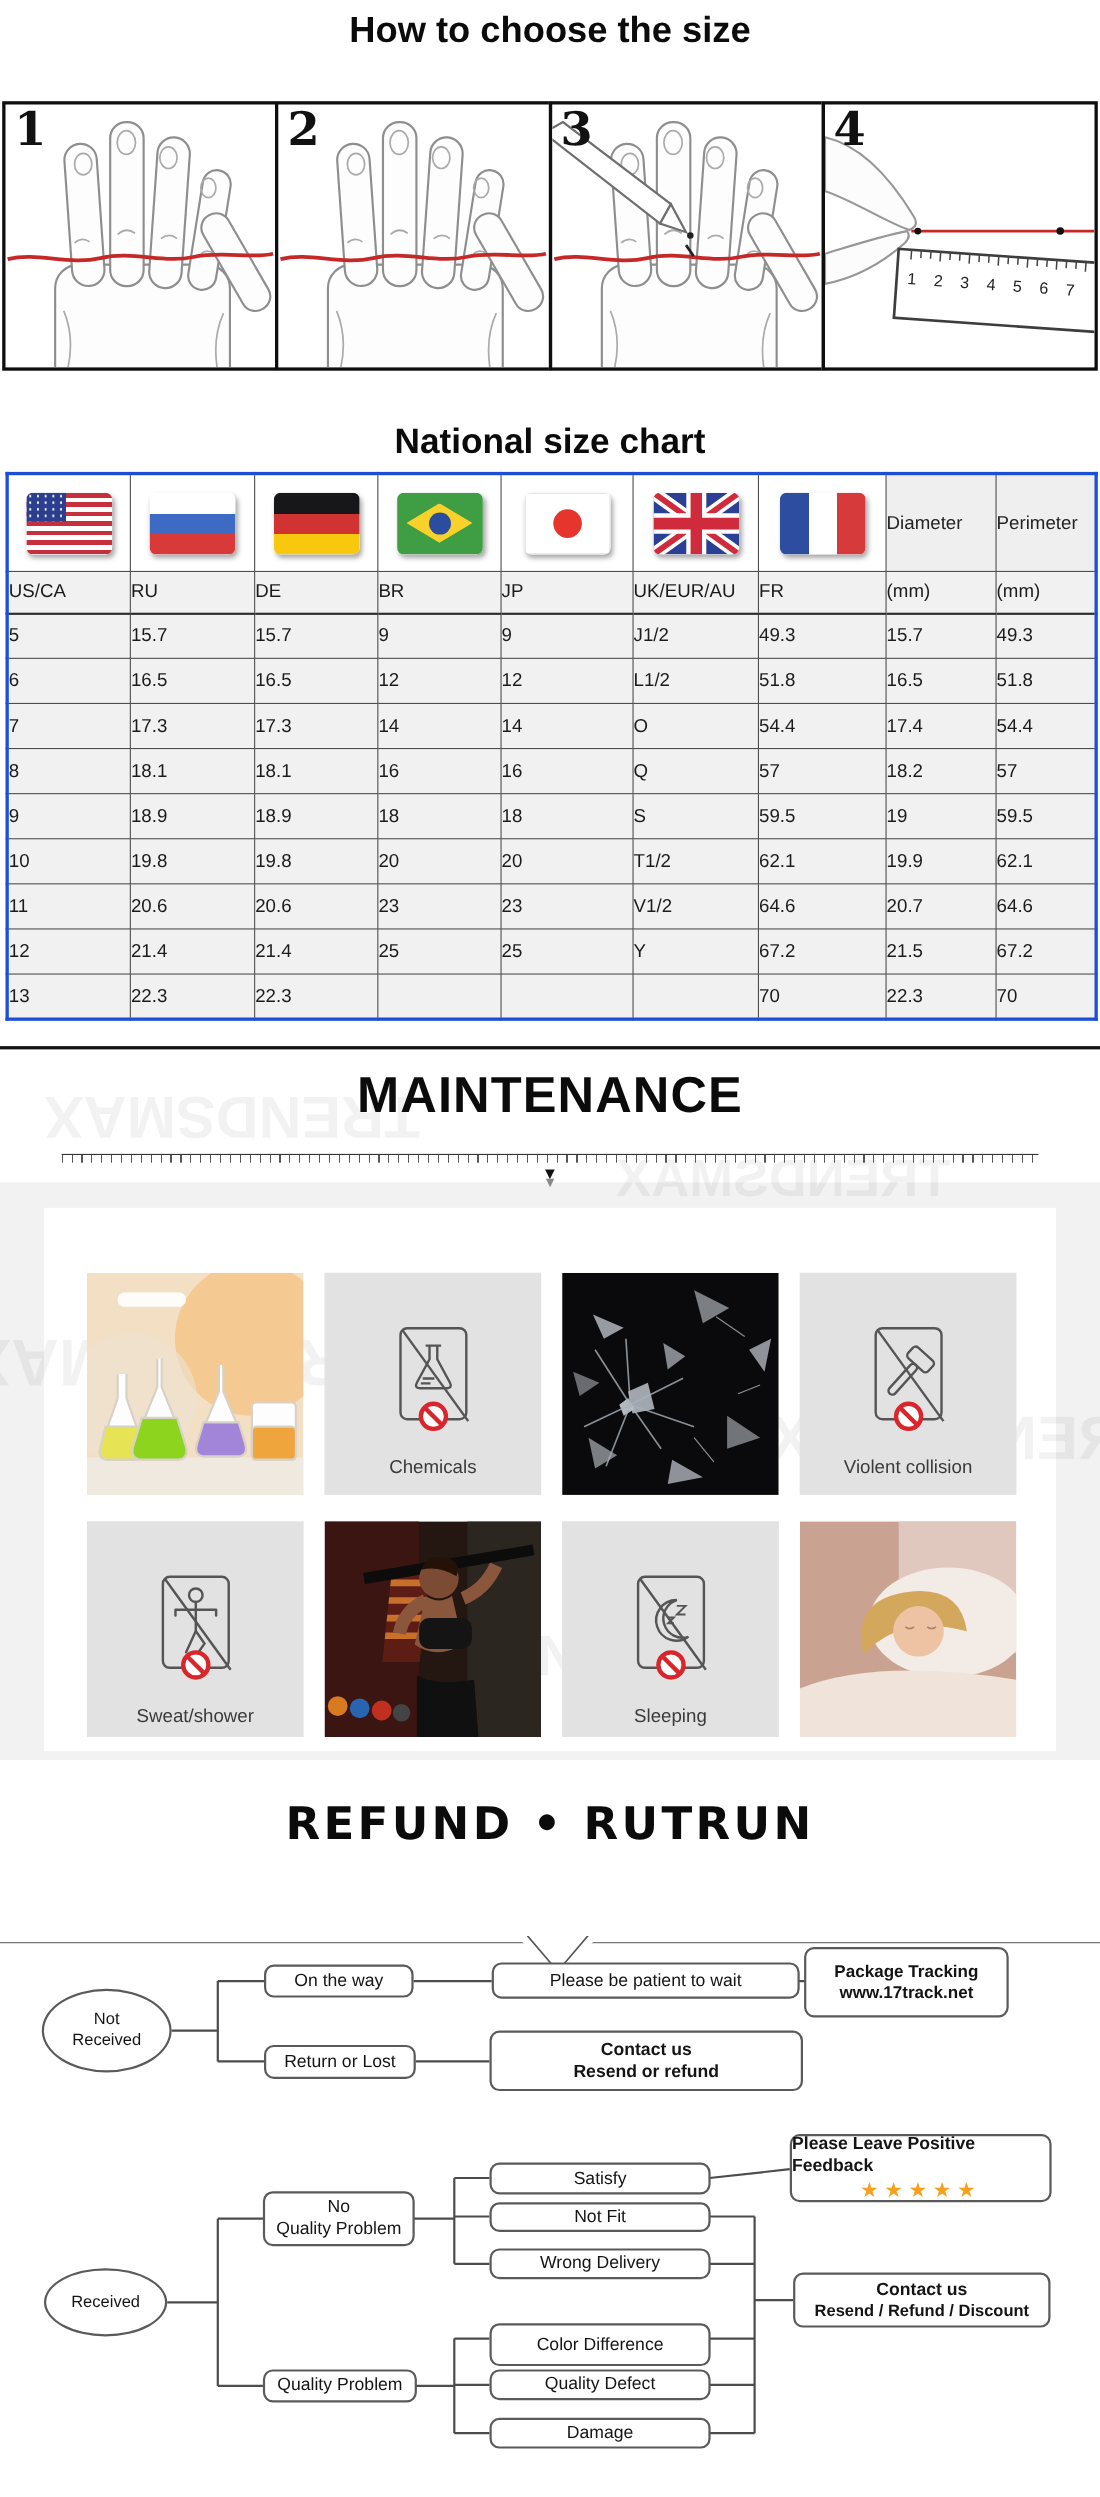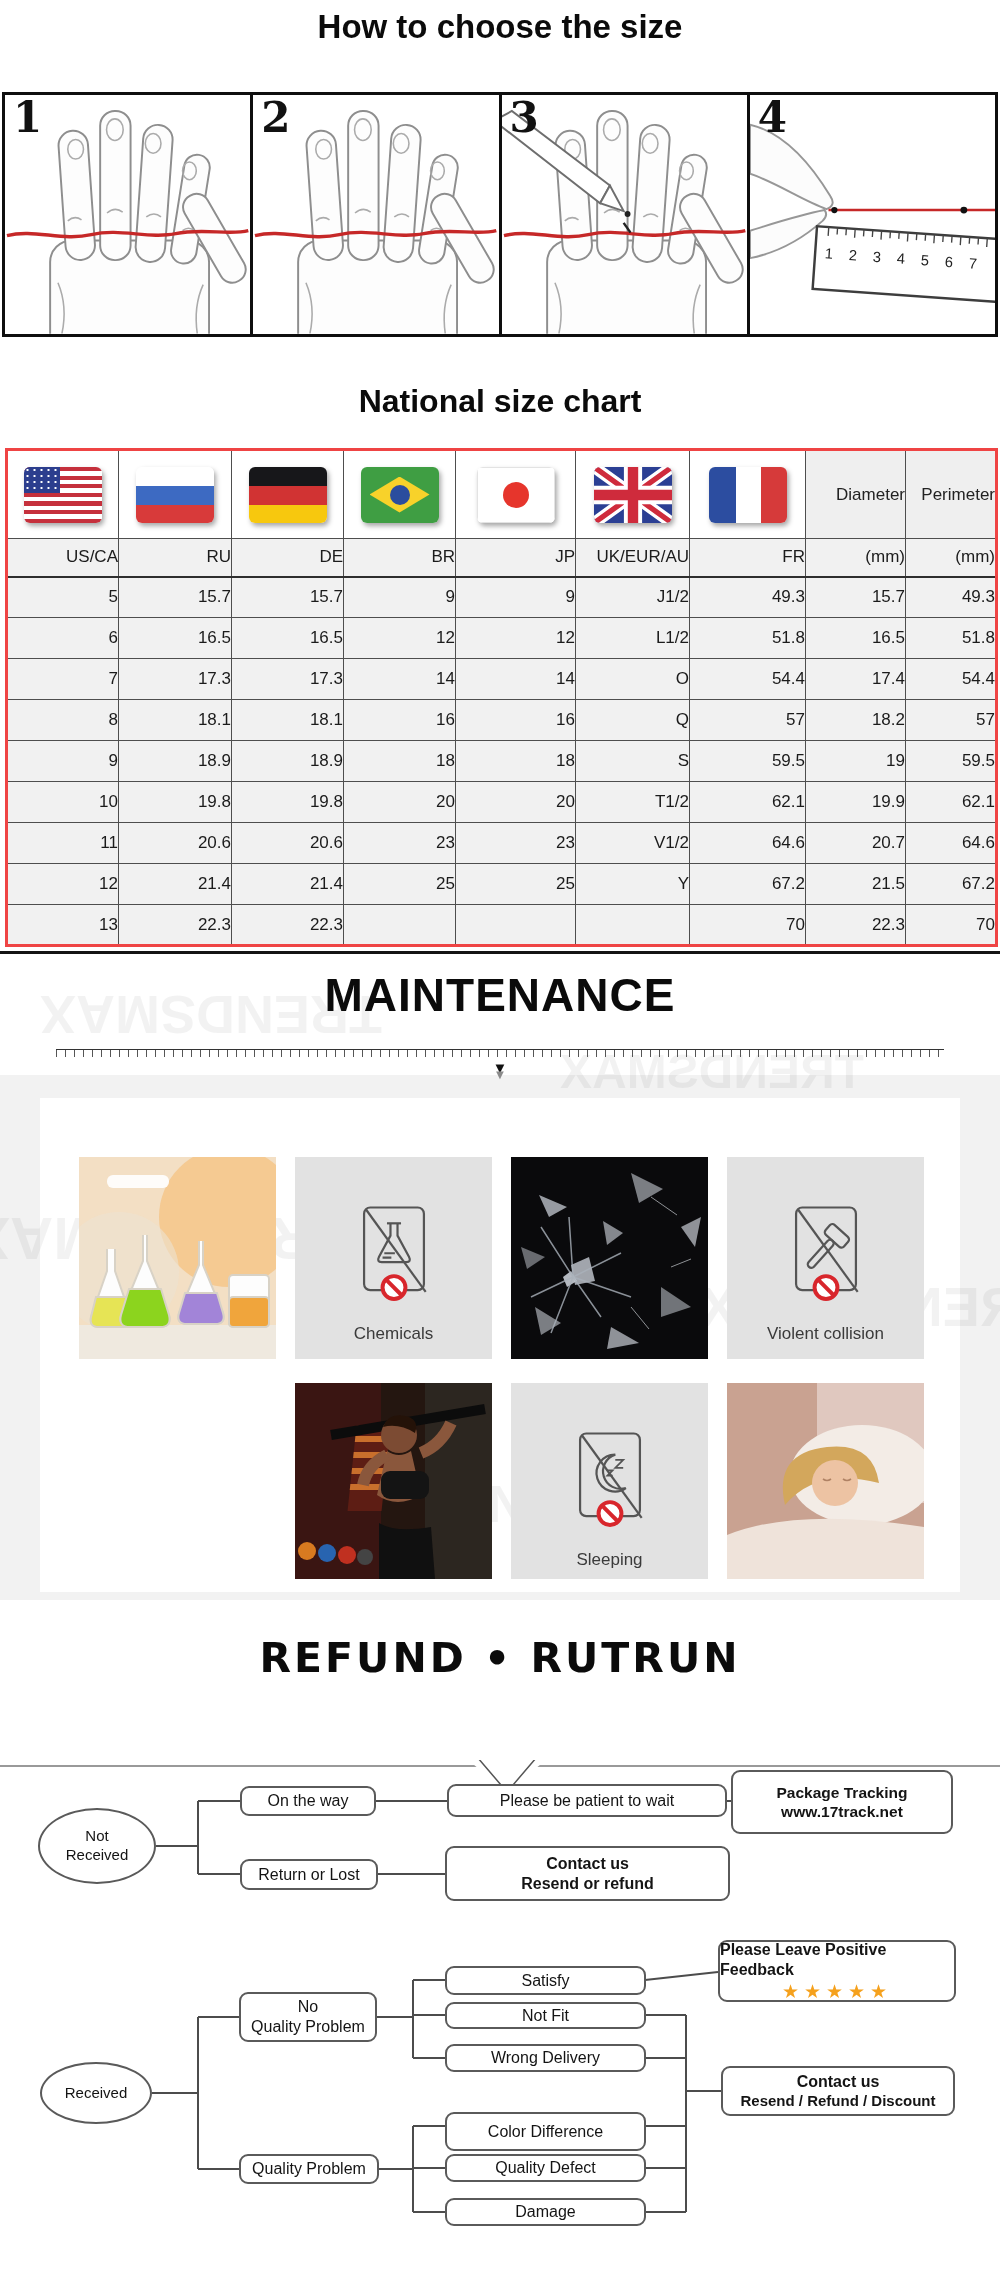--- a/index.html
+++ b/index.html
@@ -11,21 +11,21 @@
 #title-chart{top:383px;font-size:32px}
 
 
 .panels{position:absolute;top:92px;left:2px;width:996px;height:245px;display:flex}
 .panel{flex:1;border:3px solid #0e0e0e;margin-left:-3px;position:relative;background:#fff;overflow:hidden}
 .panel:first-child{margin-left:0}
 .panel svg.hand{position:absolute;inset:0;width:100%;height:100%}
 .step-num{position:absolute;top:2px;left:8px;font-size:42px;font-weight:700;color:#111;z-index:2;font-family:"DejaVu Serif",serif;line-height:1}
 
 
-.size-table{position:absolute;top:448px;left:5px;width:990px;border-collapse:collapse;table-layout:fixed;font-size:17px;color:#1b1b1b;text-align:right;border:3px solid #ef4444}
+.size-table{position:absolute;top:429px;left:5px;width:990px;border-collapse:collapse;table-layout:fixed;font-size:17px;color:#1b1b1b;text-align:left;border:3px solid #1d4ed8}
 .size-table td{border:1px solid #4e4e4e;background:#f1f1f1;vertical-align:middle}
 .size-table td.dash{border-left:1px dashed #777}
 tr.flags-row td{background:#fff;height:89px}
 tr.flags-row td.hdr{background:#efefef;font-size:17px;color:#222}
 tr.code-row td{height:38px;border-bottom:2px solid #2e2e2e;background:#f1f1f1}
 tr.drow td{height:41px}
 .flagwrap{width:78px;height:56px;margin:0 auto;border-radius:6px;overflow:hidden;box-shadow:2px 3px 5px rgba(0,0,0,.35);position:relative;background:#fff}
 .fl{position:absolute;inset:0}
 .us-stripes{background:repeating-linear-gradient(180deg,#c5303c 0 4.3px,#fff 4.3px 8.6px)}
 .us-canton{position:absolute;left:0;top:0;width:36px;height:26px;background-color:#2c3e8e;background-image:radial-gradient(#fff 1px,transparent 1.3px);background-size:7px 6px}
@@ -401,20 +401,37 @@
       </g>
       <line x1="18" y1="8" x2="86" y2="102" stroke="#555" stroke-width="2.5"></line>
       <g stroke="#d8262c" stroke-width="4.5" fill="#fff">
         <circle cx="50" cy="97" r="13"></circle>
         <line x1="41" y1="88" x2="59" y2="106"></line>
       </g>
     </svg>
     <div class="tile-label">Violent collision</div>
   </div>
 
+  <div class="tile icon-tile" style="left:79px;top:1383px;height:196px">
+    <svg viewBox="0 0 100 120">
+      <rect x="16" y="6" width="68" height="94" rx="7" fill="none" stroke="#555" stroke-width="2.5"></rect>
+      <g fill="none" stroke="#555" stroke-width="2.5" stroke-linecap="round">
+        <circle cx="50" cy="25" r="7"></circle>
+        <path d="M29,46 v-6 M29,40 h42 M71,40 v6"></path>
+        <path d="M50,32 V62"></path>
+        <path d="M50,62 L40,84 M50,62 l9,13 -7,10"></path>
+      </g>
+      <line x1="18" y1="8" x2="86" y2="102" stroke="#555" stroke-width="2.5"></line>
+      <g stroke="#d8262c" stroke-width="4.5" fill="#fff">
+        <circle cx="50" cy="97" r="13"></circle>
+        <line x1="41" y1="88" x2="59" y2="106"></line>
+      </g>
+    </svg>
+    <div class="tile-label">Sweat/shower</div>
+  </div>
 
   <div class="tile photo-tile" style="left:295px;top:1383px;height:196px">
     <svg viewBox="0 0 197 196" preserveAspectRatio="none">
       <rect width="197" height="196" fill="#241610"></rect>
       <rect x="0" y="0" width="86" height="196" fill="#3a1512"></rect>
       <g transform="skewX(-6)">
         <rect x="66" y="42" width="34" height="86" fill="#5d1d14"></rect>
         <path d="M66,56 h34 M66,72 h34 M66,88 h34 M66,104 h34" stroke="#c96f2c" stroke-width="6"></path>
       </g>
       <rect x="130" y="0" width="67" height="196" fill="#2c2620"></rect>
@@ -486,21 +503,21 @@
   <div class="fnode fellipse" style="left:38px;top:1808px;width:118px;height:76px">
     <span>Not</span>
     <span>Received</span>
   </div>
   <div class="fnode" style="left:240px;top:1786px;width:136px;height:30px">
     <span>On the way</span>
   </div>
   <div class="fnode" style="left:447px;top:1784px;width:280px;height:33px">
     <span>Please be patient to wait</span>
   </div>
-  <div class="fnode fbold" style="left:731px;top:1770px;width:222px;height:64px;font-size:15.5px">
+  <div class="fnode fbold" style="left:731px;top:1770px;width:186px;height:64px;font-size:15.5px">
     <span>Package Tracking</span>
     <span>www.17track.net</span>
   </div>
   <div class="fnode" style="left:240px;top:1859px;width:138px;height:31px">
     <span>Return or Lost</span>
   </div>
   <div class="fnode fbold" style="left:445px;top:1846px;width:285px;height:55px">
     <span>Contact us</span>
     <span>Resend or refund</span>
   </div>

